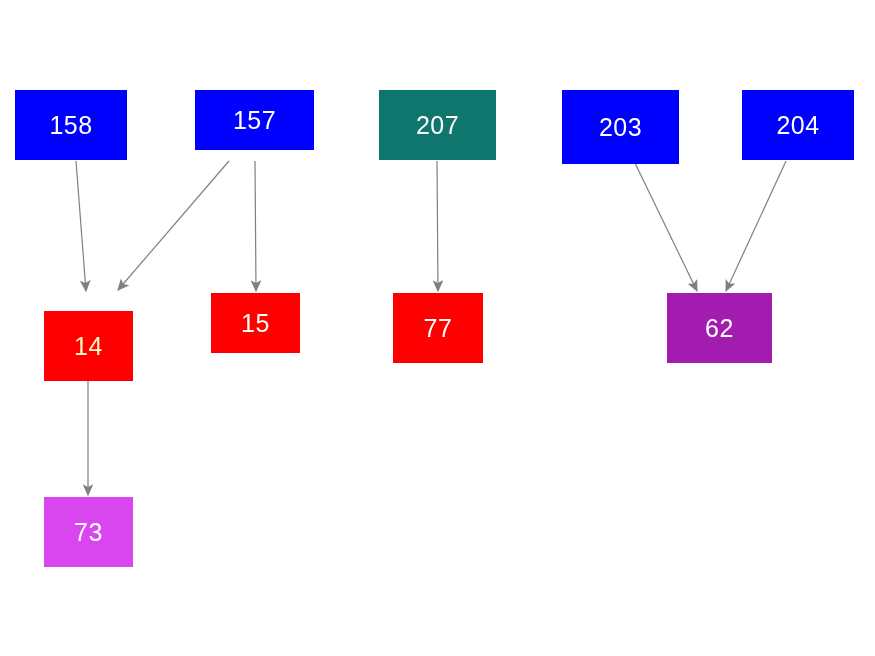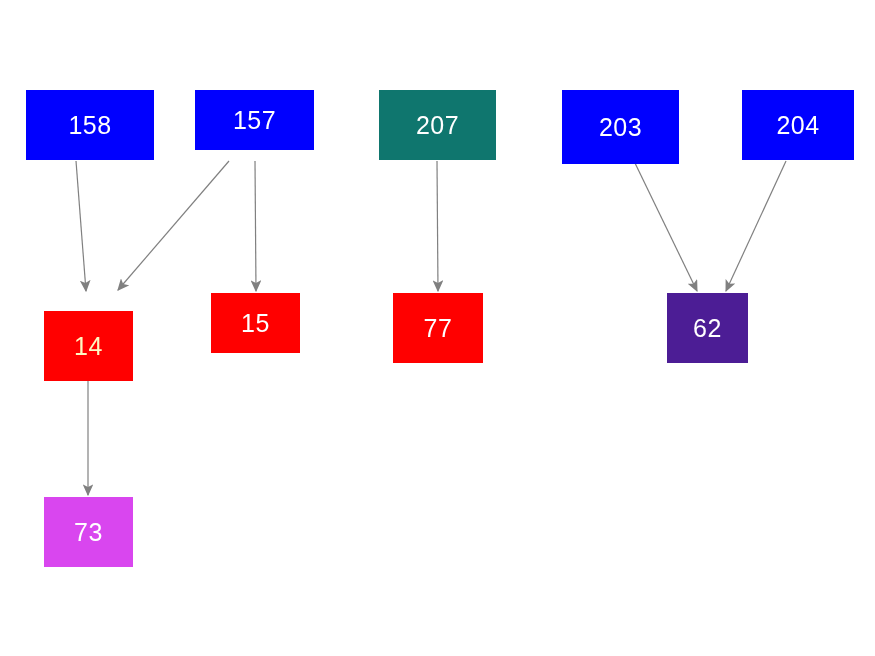--- a/index.html
+++ b/index.html
@@ -60,21 +60,21 @@
         <line x1="229" y1="161" x2="118" y2="290" stroke="#808080" stroke-width="1.2" marker-end="url(#arrowhead)"></line>
         <line x1="255" y1="161" x2="256" y2="291" stroke="#808080" stroke-width="1.2" marker-end="url(#arrowhead)"></line>
         <line x1="437" y1="161" x2="438" y2="291" stroke="#808080" stroke-width="1.2" marker-end="url(#arrowhead)"></line>
         <line x1="634" y1="161" x2="697" y2="291" stroke="#808080" stroke-width="1.2" marker-end="url(#arrowhead)"></line>
         <line x1="786" y1="161" x2="726" y2="291" stroke="#808080" stroke-width="1.2" marker-end="url(#arrowhead)"></line>
         <line x1="88" y1="364" x2="88" y2="495" stroke="#808080" stroke-width="1.2" marker-end="url(#arrowhead)"></line>
       </g>
   </svg>
 
   <div id="nodes-group">
-      <div class="node" style="left: 26px; top: 90px; width: 128px; height: 70px; background: rgb(0, 0, 255); color: rgb(255, 255, 255);">
+      <div class="node" style="left: 15px; top: 90px; width: 112px; height: 70px; background: rgb(0, 0, 255); color: rgb(255, 255, 255);">
         <span class="node-label">158</span>
       </div>
       <div class="node" style="left: 195px; top: 90px; width: 119px; height: 60px; background: rgb(0, 0, 255); color: rgb(255, 255, 255);">
         <span class="node-label">157</span>
       </div>
       <div class="node" style="left: 379px; top: 90px; width: 117px; height: 70px; background: #0f766e; color: rgb(255, 255, 255);">
         <span class="node-label">207</span>
       </div>
       <div class="node" style="left: 562px; top: 90px; width: 117px; height: 74px; background: rgb(0, 0, 255); color: rgb(255, 255, 255);">
         <span class="node-label">203</span>
@@ -84,21 +84,21 @@
       </div>
       <div class="node" style="left: 44px; top: 311px; width: 89px; height: 70px; background: rgb(255, 0, 0); color: #fef9c3;">
         <span class="node-label">14</span>
       </div>
       <div class="node" style="left: 211px; top: 293px; width: 89px; height: 60px; background: rgb(255, 0, 0); color: rgb(255, 255, 255);">
         <span class="node-label">15</span>
       </div>
       <div class="node" style="left: 393px; top: 293px; width: 90px; height: 70px; background: rgb(255, 0, 0); color: rgb(255, 255, 255);">
         <span class="node-label">77</span>
       </div>
-      <div class="node" style="left: 667px; top: 293px; width: 81px; height: 70px; background: #4c1d95; color: rgb(255, 255, 255);">
+      <div class="node" style="left: 667px; top: 293px; width: 105px; height: 70px; background: #a21caf; color: rgb(255, 255, 255);">
         <span class="node-label">62</span>
       </div>
       <div class="node" style="left: 44px; top: 497px; width: 89px; height: 70px; background: #d946ef; color: rgb(255, 255, 255);">
         <span class="node-label">73</span>
       </div>
     </div>
 
 </div>
 
 </body></html>

